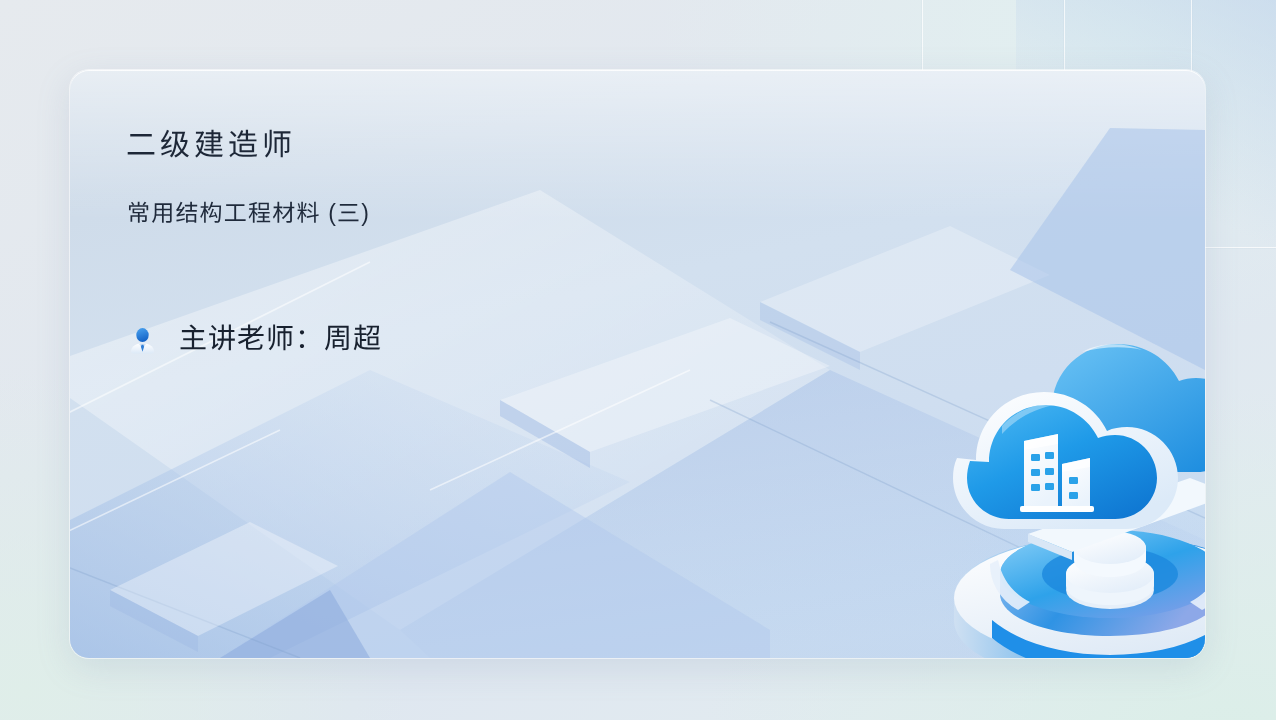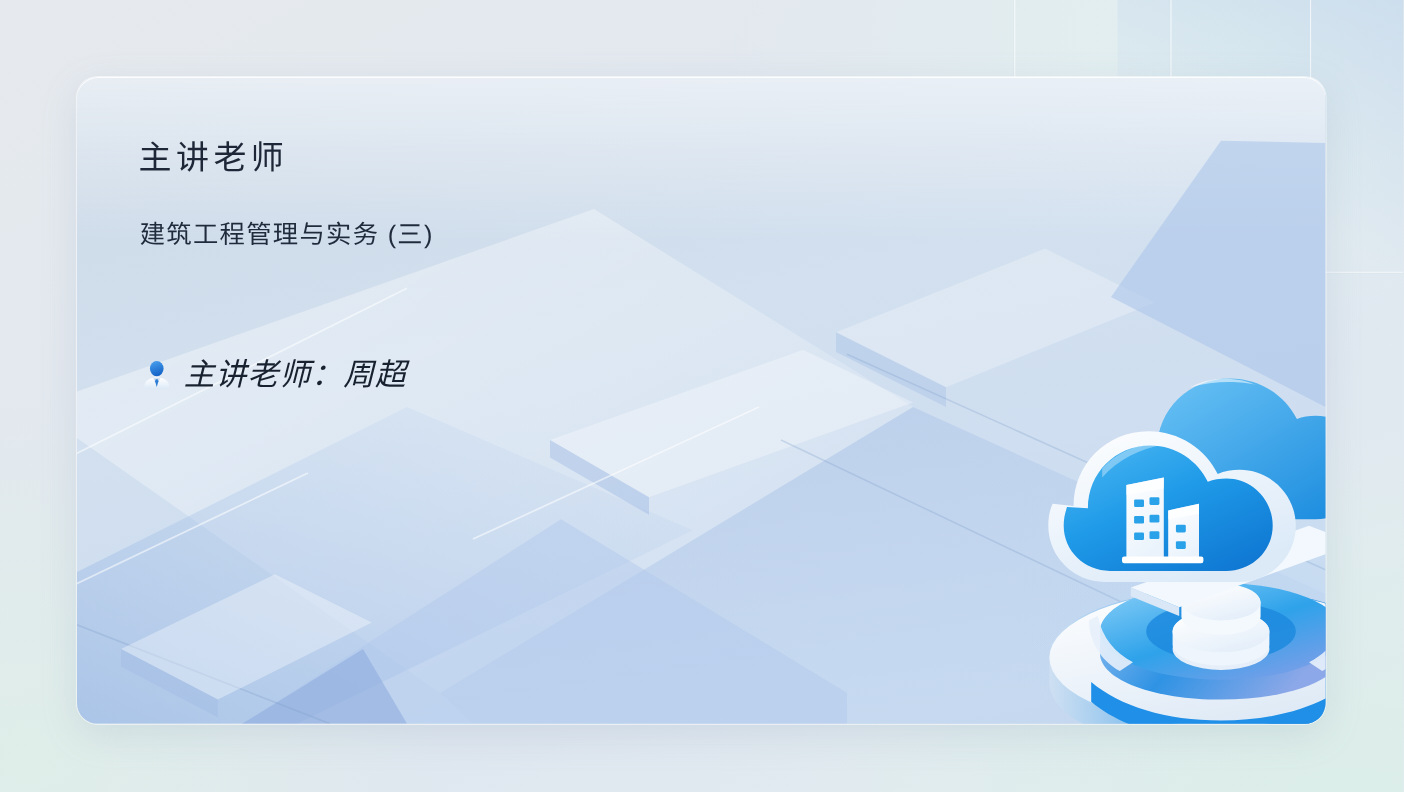--- a/index.html
+++ b/index.html
@@ -98,25 +98,24 @@
     font-size: 23px;
     font-weight: 400;
     letter-spacing: 1.2px;
     color: #1f2a3b;
     line-height: 1;
     margin: 42px 0 0 5px;
     white-space: nowrap;
   }
   .teacher {
     display: flex;
-    align-items: center;
-    gap: 9px;
+    align-items: flex-start;
+    gap: 21px;
     margin: 100px 0 0 5px;
     white-space: nowrap;
-    font-style: italic;
   }
   .teacher-icon {
     width: 31px;
     height: 31px;
     flex: 0 0 31px;
     display: block;
   }
   .teacher-label {
     font-size: 28px;
     font-weight: 500;
@@ -202,24 +201,24 @@
           <path d="M0,498 L230,588"></path>
         </g>
 
         <polygon points="40,520 180,452 268,496 128,566" fill="#ffffff" opacity="0.34"></polygon>
         <polygon points="40,520 128,566 128,582 40,536" fill="#9db9e3" opacity="0.40"></polygon>
       </svg>
     </div>
 
     <div class="content">
 
-      <div class="eyebrow">主讲老师</div>
-
-
-      <div class="subhead">建筑工程管理与实务 (三)</div>
+      <div class="eyebrow">二级建造师</div>
+
+
+      <div class="subhead">常用结构工程材料 (三)</div>
 
       <div class="teacher">
         <span class="teacher-icon">
           <svg viewBox="0 0 32 32" width="31" height="31" xmlns="http://www.w3.org/2000/svg">
             <defs>
               <linearGradient id="headG" x1="0" y1="0" x2="0.3" y2="1">
                 <stop offset="0%" stop-color="#4aa3f0"></stop>
                 <stop offset="100%" stop-color="#1665c8"></stop>
               </linearGradient>
               <linearGradient id="bodyG" x1="0" y1="0" x2="0" y2="1">

